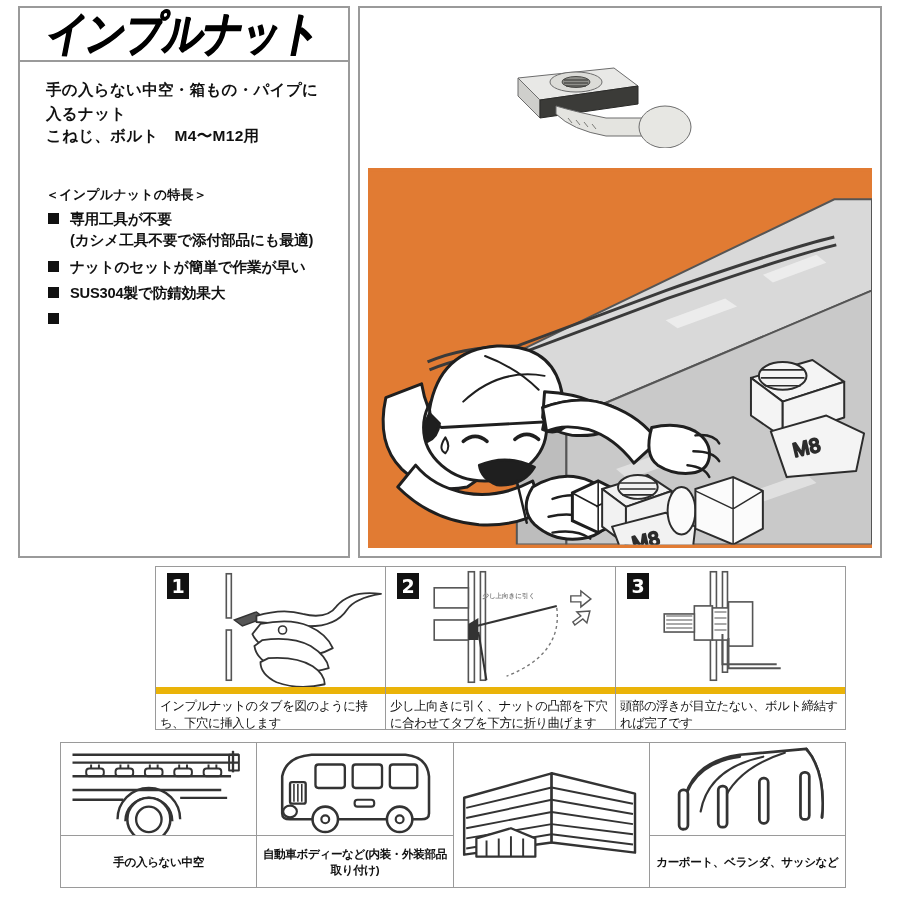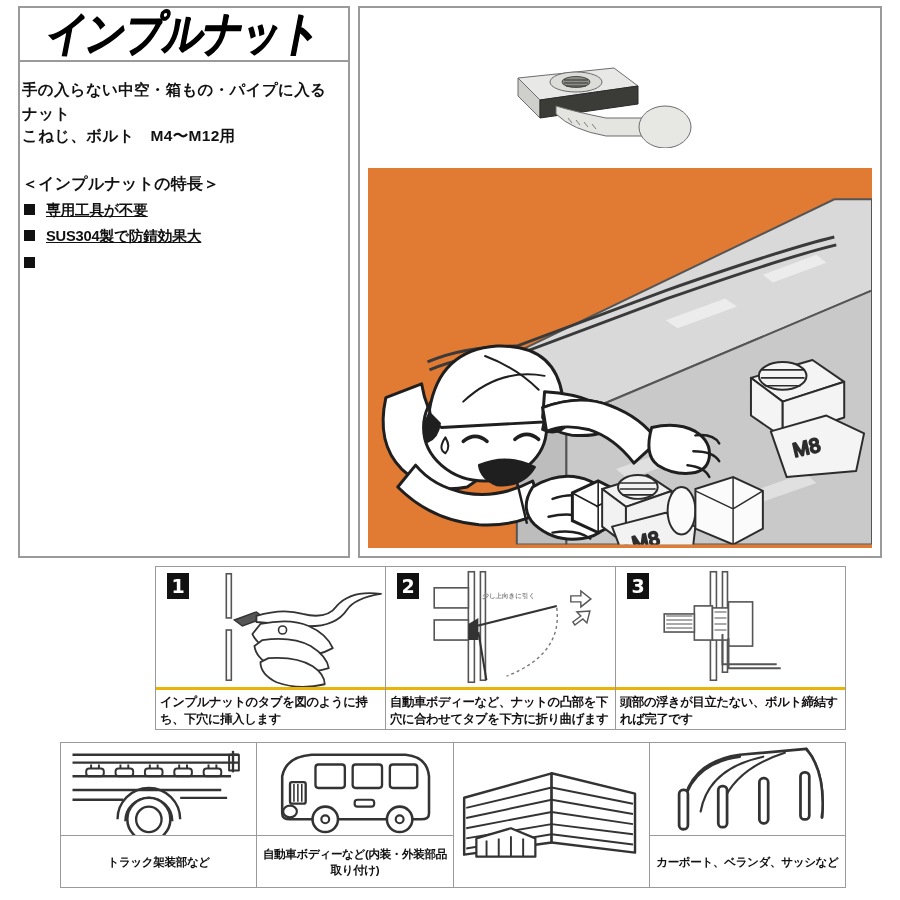--- a/index.html
+++ b/index.html
@@ -29,32 +29,32 @@
   }
   .logo-text{
     font-size:39px;font-weight:bold;
     letter-spacing:-1px;
     transform:skewX(-11deg) scaleY(1.18);
     font-family:"DejaVu Sans","Liberation Sans",sans-serif;
     white-space:nowrap;
     color:#000;
     -webkit-text-stroke:1.1px #000;
   }
-  .left-body{padding:16px 14px 0 2px;}
+  .left-body{padding:16px 14px 0 26px;}
   .lead{
     font-size:15.5px;font-weight:bold;line-height:1.55;
     letter-spacing:.3px;
   }
   .sizes{
     font-size:15.5px;font-weight:bold;letter-spacing:.3px;
   }
   .feat-head{
-    font-size:16px;font-weight:bold;margin-top:27px;letter-spacing:.2px;
-  }
-  .feat-list{margin:4px 0 0 0;padding:0;list-style:none;text-decoration:underline;}
+    font-size:13px;font-weight:bold;margin-top:39px;letter-spacing:.2px;
+  }
+  .feat-list{margin:4px 0 0 0;padding:0;list-style:none;}
   .feat-list li{
     font-size:14.7px;font-weight:bold;line-height:1.45;
     margin-top:5px;
     padding-left:24px;
     position:relative;
     letter-spacing:-.2px;
   }
   .feat-list li .bullet{
     position:absolute;left:2px;top:4px;
     width:11px;height:11px;background:#111;display:block;
@@ -87,22 +87,22 @@
   }
   .step-fig{position:relative;flex:1;overflow:hidden;}
   .step-num{
     position:absolute;left:11px;top:6px;width:22px;height:26px;
     background:#111;color:#fff;font-size:19px;font-weight:bold;
     display:flex;align-items:center;justify-content:center;
     font-family:"DejaVu Sans","Liberation Sans",sans-serif;
     z-index:3;
   }
   .step-cap{
-    border-top:3px solid #eab308;
-    font-size:12.4px;font-weight:bold;line-height:1.35;
+    border-top:7px solid #eab308;
+    font-size:12.4px;font-weight:normal;line-height:1.35;
     padding:4px 3px 4px 4px;height:42px;box-sizing:border-box;
     letter-spacing:-.45px;
   }
   .annot{
     position:absolute;font-size:6.5px;color:#777;white-space:nowrap;
     font-weight:bold;
   }
 
   
   .apps{
@@ -137,20 +137,25 @@
 
       <div class="left-body">
         <div class="lead">手の入らない中空・箱もの・パイプに入るナット</div>
         <div class="sizes">こねじ、ボルト　M4〜M12用</div>
         <div class="feat-head">＜インプルナットの特長＞</div>
 
         <ul class="feat-list">
           <li>
             <span class="bullet"></span>
             <span class="sub">専用工具が不要</span>
+            <span class="sub">(カシメ工具不要で添付部品にも最適)</span>
+          </li>
+          <li>
+            <span class="bullet"></span>
+            <span class="sub">ナットのセットが簡単で作業が早い</span>
           </li>
           <li>
             <span class="bullet"></span>
             <span class="sub">SUS304製で防錆効果大</span>
           </li>
           <li>
             <span class="bullet"></span>
           </li>
         </ul>
       </div>
@@ -316,21 +321,21 @@
           <path d="M170 40 Q176 86 120 108" stroke="#777" stroke-width="1.4" fill="none" stroke-dasharray="3 3"></path>
           <path d="M92 64 L100 112" stroke="#333" stroke-width="2" fill="none"></path>
 
           <g fill="#fff" stroke="#555" stroke-width="1.4">
             <path d="M184 28 l10 0 l0 -5 l10 8 l-10 8 l0 -5 l-10 0 Z"></path>
             <path d="M186 54 l8 -6 l-4 -4 l13 -1 l-3 12 l-4 -4 l-8 6 Z"></path>
           </g>
           <text class="annot" x="96" y="30" font-size="6.5" fill="#888" font-family="'Liberation Sans',sans-serif" font-weight="bold">少し上向きに引く</text>
         </svg>
       </div>
-      <div class="step-cap">自動車ボディーなど、ナットの凸部を下穴に合わせてタブを下方に折り曲げます</div>
+      <div class="step-cap">少し上向きに引く、ナットの凸部を下穴に合わせてタブを下方に折り曲げます</div>
     </div>
 
     <div class="step">
       <div class="step-fig">
         <div class="step-num">3</div>
         <svg viewBox="0 0 228 118" width="100%" height="100%">
 
           <rect x="94" y="4" width="6" height="108" fill="#fff" stroke="#555" stroke-width="1.6"></rect>
           <rect x="106" y="4" width="5" height="100" fill="#fff" stroke="#555" stroke-width="1.6"></rect>
 
@@ -379,21 +384,21 @@
             <path d="M8 58 H60"></path>
             <path d="M118 56 H166"></path>
 
             <path d="M54 78 A32 32 0 0 1 118 78"></path>
             <path d="M62 80 A24 24 0 0 1 110 80"></path>
           </g>
           <circle cx="86" cy="78" r="22" fill="#fff" stroke="#333" stroke-width="2.6"></circle>
           <circle cx="86" cy="78" r="13" fill="#fff" stroke="#333" stroke-width="2.4"></circle>
         </svg>
       </div>
-      <div class="app-cap">トラック架装部など</div>
+      <div class="app-cap">手の入らない中空</div>
     </div>
 
     <div class="app">
       <div class="app-fig">
         <svg viewBox="0 0 192 94" width="100%" height="100%">
           <g fill="#fff" stroke="#333" stroke-width="2.6" stroke-linejoin="round">
 
             <path d="M22 72 L22 34 Q26 14 52 12 L148 12 Q170 14 172 34 L172 72 Q172 78 164 78 L30 78 Q22 78 22 72 Z"></path>
 
             <rect x="56" y="22" width="30" height="24" rx="3" stroke-width="2.4"></rect>

